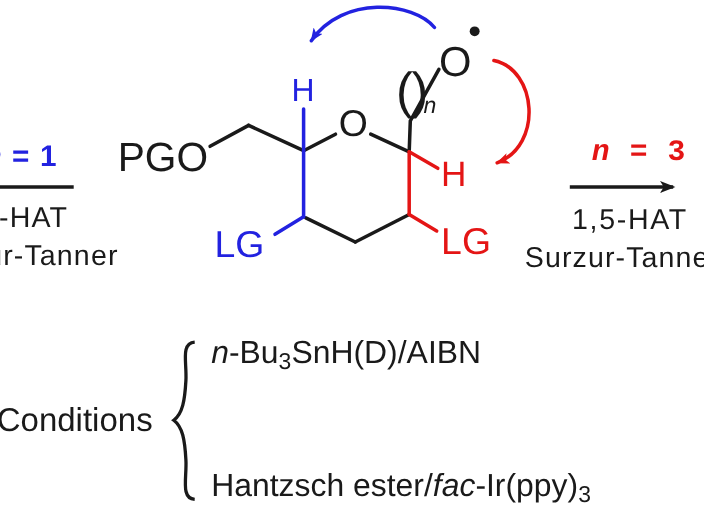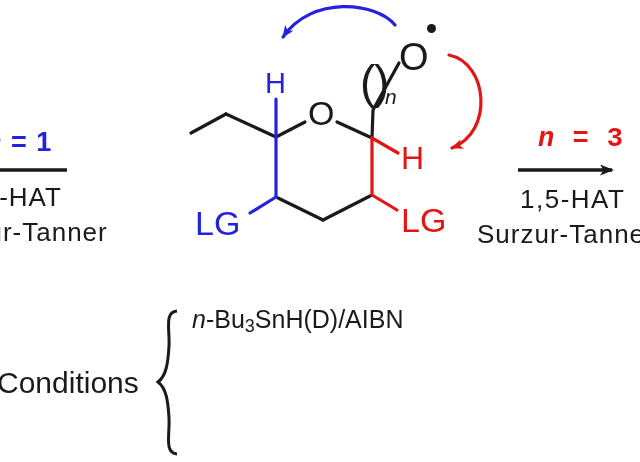--- a/index.html
+++ b/index.html
@@ -27,21 +27,21 @@
   .chain-sub{left:385px;top:86px;font-size:21px;font-style:italic;}
   .rxn{font-size:26px;letter-spacing:1px;}
   .n-eq{font-size:27px;font-weight:bold;letter-spacing:1px;}
   .n1{left:-15px;top:129px;}
   .n3{left:538px;top:126px;font-family:Liberation Mono, monospace;}
   .hat-left{left:-40px;top:184px;}
   .name-left{left:-70px;top:219px;}
   .hat-right{left:520px;top:186px;letter-spacing:1.5px;}
   .name-right{left:477px;top:221px;}
   .cond-label{left:-3px;top:368px;font-size:30px;}
-  .cond-line{left:192px;font-size:25px;}
+  .cond-line{left:192px;font-size:29px;}
   .cl1{top:307px;} .cl2{top:347px;} .cl3{top:387px;} .cl4{top:428px;}
   .cond-line sub, .sub{font-size:0.72em;position:relative;top:0.22em;vertical-align:baseline;line-height:0;}
   i{font-style:italic;}
 </style>
 </head>
 <body>
 
 <div id="canvas">
 
   <svg id="scheme-svg" viewBox="0 0 640 462" xmlns="http://www.w3.org/2000/svg">
@@ -80,20 +80,21 @@
       <line x1="372" y1="195" x2="397" y2="210"></line>
       <path d="M 449 55 C 488 63, 494 132, 452 148" marker-end="url(#ah-red)"></path>
     </g>
 
     <line x1="-12" y1="170" x2="67" y2="170" stroke="#1a1a1a" stroke-width="3.4"></line>
     <line x1="518" y1="170" x2="612" y2="170" stroke="#1a1a1a" stroke-width="3.4" marker-end="url(#ah-black)"></line>
 
     <path d="M177,311 C164,312 170,330 169,346 C168,364 166,376 158,382 C166,388 168,400 169,418 C170,434 164,453 177,454" stroke="#1a1a1a" stroke-width="3" fill="none"></path>
   </svg>
 
+  <div class="lbl pgo black">PGO</div>
   <div class="lbl atom ring-o black">O</div>
   <div class="lbl rad-o black">O</div>
   <div class="rad-dot"></div>
   <div class="lbl h-blue blue">H</div>
   <div class="lbl h-red red">H</div>
   <div class="lbl atom lg-left blue">LG</div>
   <div class="lbl atom lg-right red">LG</div>
   <div class="lbl paren paren-open black">(</div>
   <div class="lbl paren paren-close black">)</div>
   <div class="lbl chain-sub black">n</div>
@@ -105,14 +106,15 @@
   <div class="lbl n-eq n3 red"><i>n</i><span> = 3</span></div>
   <div class="lbl rxn hat-right black">1,5-HAT</div>
   <div class="lbl rxn name-right black">Surzur-Tanner</div>
 
   <div class="lbl cond-label black">Conditions</div>
 
   <div class="lbl cond-line cl1 black"><i>n</i><span>-Bu</span><sub>3</sub><span>SnH(D)/AIBN</span></div>
 
 
 
+  <div class="lbl cond-line cl4 black"><span>Hantzsch ester/</span><i>fac</i><span>-Ir(ppy)</span><sub>3</sub></div>
 
 </div>
 
 </body></html>

